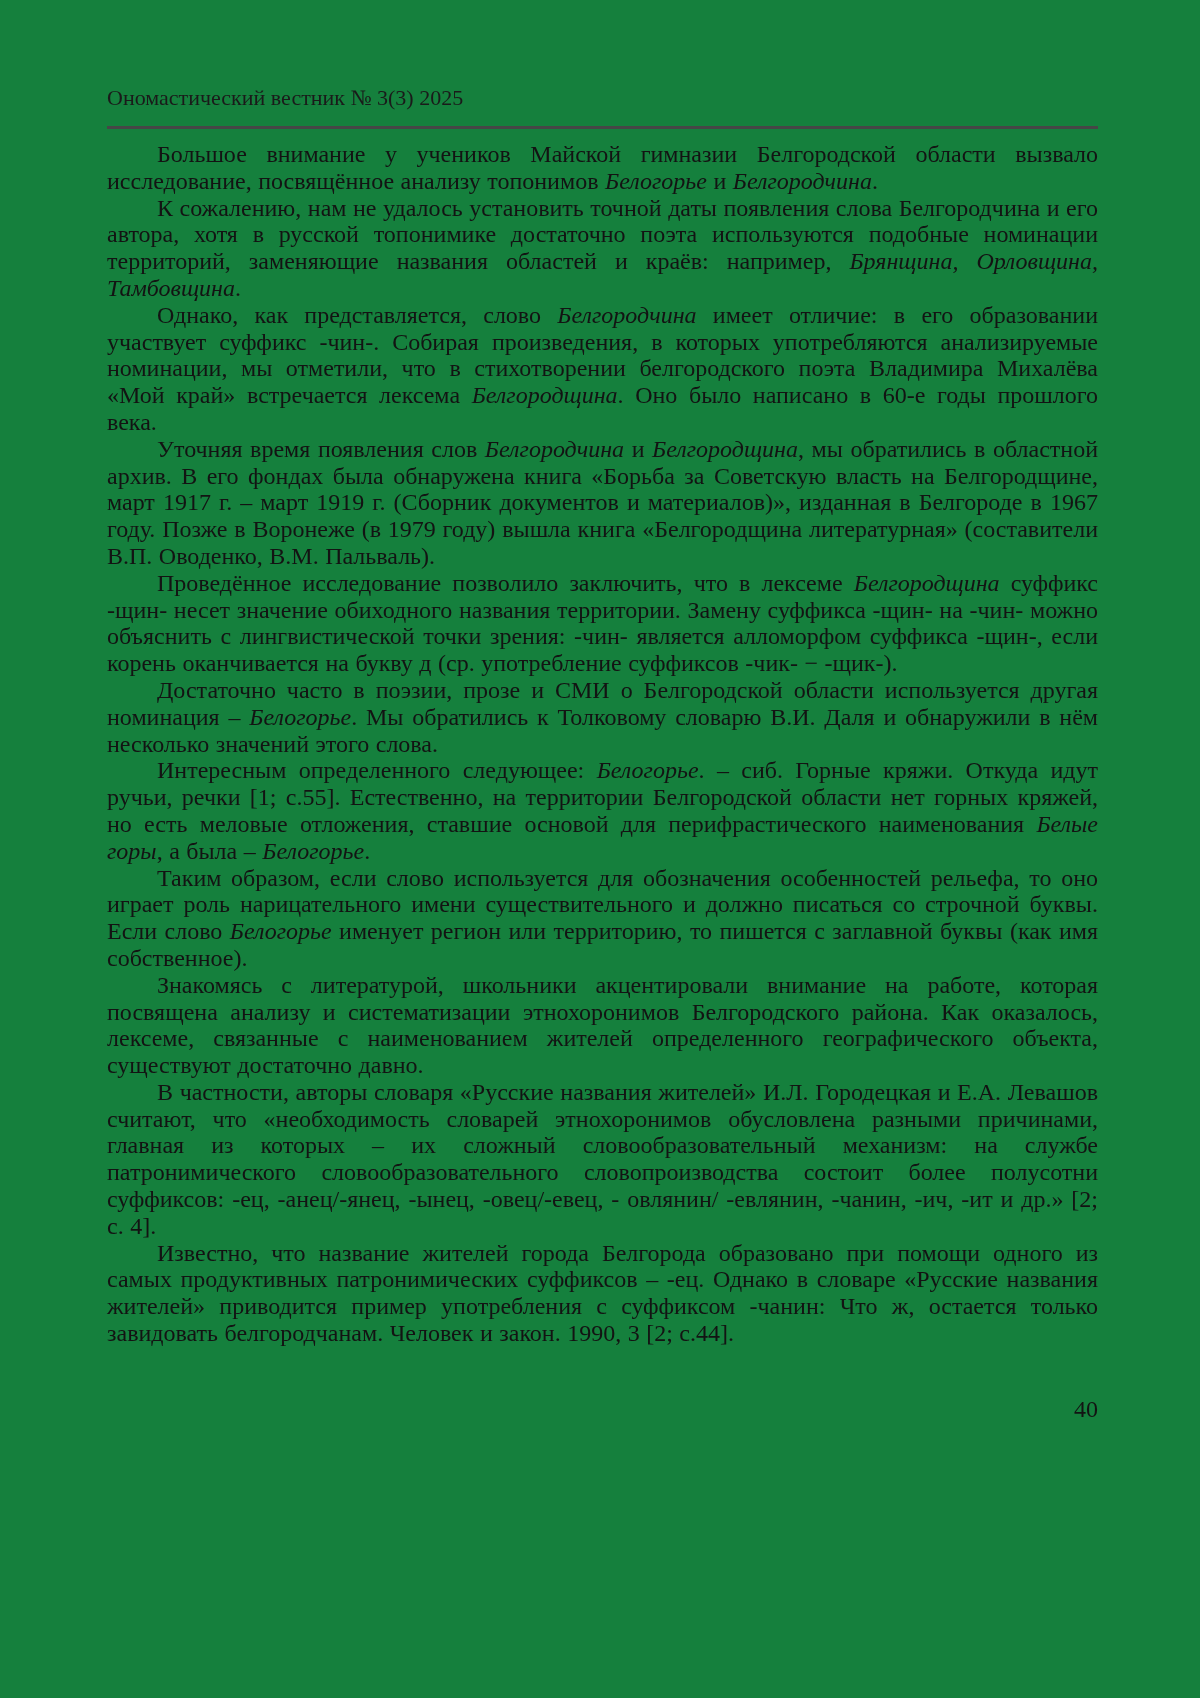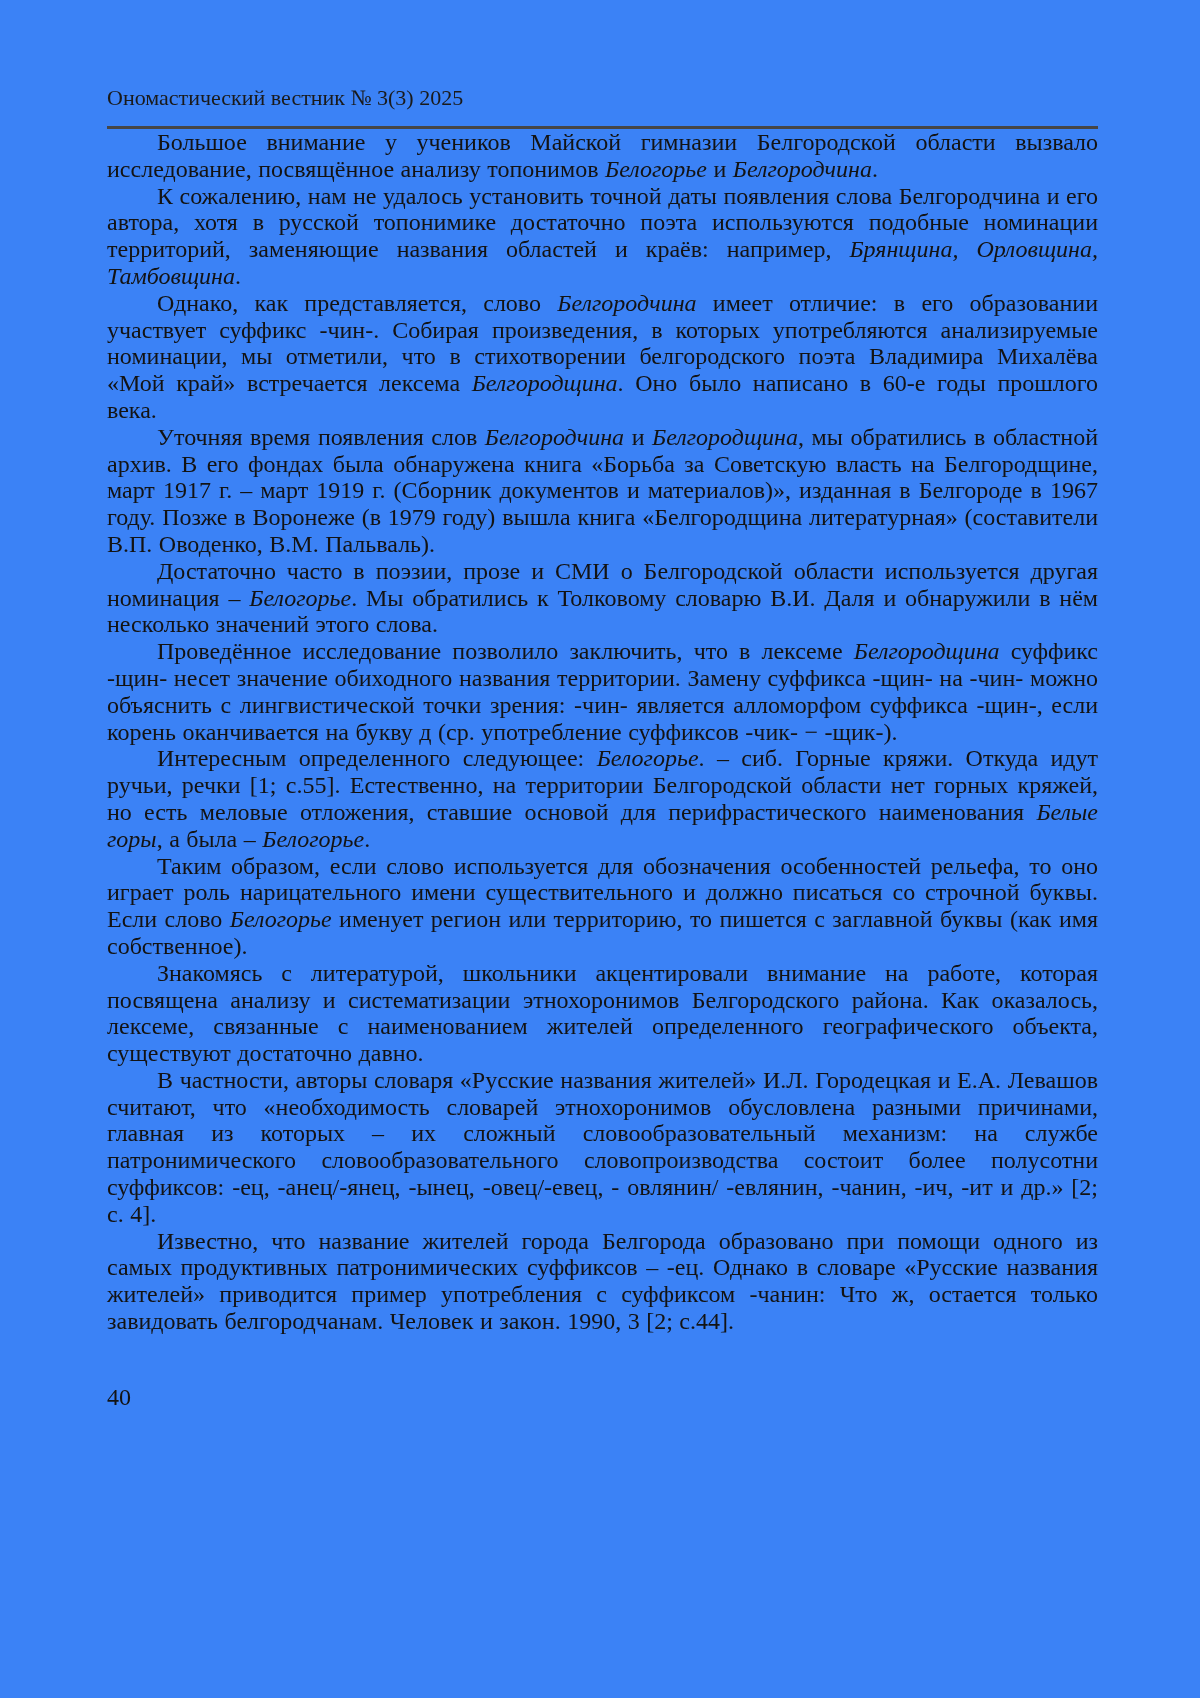--- a/index.html
+++ b/index.html
@@ -4,77 +4,78 @@
   <style>
     html, body {
       margin: 0;
       padding: 0;
       background: #ffffff;
     }
     .page {
       position: relative;
       width: 1200px;
       height: 1698px;
-      background: #3b82f6;
+      background: #15803d;
       color: #131313;
       box-sizing: border-box;
       padding: 86px 102px 16px 107px;
       font-family: "Liberation Serif", "DejaVu Serif", serif;
       overflow: hidden;
     }
     .journal-header {
       font-size: 22px;
       line-height: 24px;
       text-align: left;
       color: #1a1a1a;
     }
     .header-rule {
       margin-top: 16px;
       height: 0;
       border: none;
       border-top: 3px solid #464646;
     }
     .article-body {
+      margin-top: 12px;
       font-size: 24px;
       line-height: 26.8px;
       text-align: justify;
       word-spacing: 0.5px;
       font-family: Liberation Serif, serif;
     }
     .article-body p.para {
       margin: 0;
       padding: 0;
       text-indent: 50px;
     }
     .article-body em {
       font-style: italic;
     }
     .page-number {
       margin-top: 48px;
-      text-align: left;
+      text-align: right;
       font-size: 24px;
       line-height: 28px;
       color: #131313;
     }
   </style>
 </head>
 <body>
 
 <div class="page">
   <div class="journal-header">Ономастический вестник № 3(3) 2025</div>
 
   <div class="header-rule"></div>
 
   <div class="article-body">
       <p class="para"><span>Большое внимание у учеников Майской гимназии Белгородской области вызвало исследование, посвящённое анализу топонимов </span><em>Белогорье</em><span> и </span><em>Белгородчина</em><span>.</span></p>
       <p class="para"><span>К сожалению, нам не удалось установить точной даты появления слова Белгородчина и его автора, хотя в русской топонимике достаточно поэта используются подобные номинации территорий, заменяющие названия областей и краёв: например, </span><em>Брянщина, Орловщина, Тамбовщина</em><span>.</span></p>
       <p class="para"><span>Однако, как представляется, слово </span><em>Белгородчина</em><span> имеет отличие: в его образовании участвует суффикс -чин-. Собирая произведения, в которых употребляются анализируемые номинации, мы отметили, что в стихотворении белгородского поэта Владимира Михалёва «Мой край» встречается лексема </span><em>Белгородщина</em><span>. Оно было написано в 60-е годы прошлого века.</span></p>
       <p class="para"><span>Уточняя время появления слов </span><em>Белгородчина</em><span> и </span><em>Белгородщина</em><span>, мы обратились в областной архив. В его фондах была обнаружена книга «Борьба за Советскую власть на Белгородщине, март 1917 г. – март 1919 г. (Сборник документов и материалов)», изданная в Белгороде в 1967 году. Позже в Воронеже (в 1979 году) вышла книга «Белгородщина литературная» (составители В.П. Оводенко, В.М. Пальваль).</span></p>
+      <p class="para"><span>Проведённое исследование позволило заключить, что в лексеме </span><em>Белгородщина</em><span> суффикс -щин- несет значение обиходного названия территории. Замену суффикса -щин- на -чин- можно объяснить с лингвистической точки зрения: -чин- является алломорфом суффикса -щин-, если корень оканчивается на букву д (ср. употребление суффиксов -чик- − -щик-).</span></p>
       <p class="para"><span>Достаточно часто в поэзии, прозе и СМИ о Белгородской области используется другая номинация – </span><em>Белогорье</em><span>. Мы обратились к Толковому словарю В.И. Даля и обнаружили в нём несколько значений этого слова.</span></p>
-      <p class="para"><span>Проведённое исследование позволило заключить, что в лексеме </span><em>Белгородщина</em><span> суффикс -щин- несет значение обиходного названия территории. Замену суффикса -щин- на -чин- можно объяснить с лингвистической точки зрения: -чин- является алломорфом суффикса -щин-, если корень оканчивается на букву д (ср. употребление суффиксов -чик- − -щик-).</span></p>
       <p class="para"><span>Интересным определенного следующее: </span><em>Белогорье</em><span>. – сиб. Горные кряжи. Откуда идут ручьи, речки [1; с.55]. Естественно, на территории Белгородской области нет горных кряжей, но есть меловые отложения, ставшие основой для перифрастического наименования </span><em>Белые горы</em><span>, а была – </span><em>Белогорье</em><span>.</span></p>
       <p class="para"><span>Таким образом, если слово используется для обозначения особенностей рельефа, то оно играет роль нарицательного имени существительного и должно писаться со строчной буквы. Если слово </span><em>Белогорье</em><span> именует регион или территорию, то пишется с заглавной буквы (как имя собственное).</span></p>
       <p class="para"><span>Знакомясь с литературой, школьники акцентировали внимание на работе, которая посвящена анализу и систематизации этнохоронимов Белгородского района. Как оказалось, лексеме, связанные с наименованием жителей определенного географического объекта, существуют достаточно давно.</span></p>
       <p class="para"><span>В частности, авторы словаря «Русские названия жителей» И.Л. Городецкая и Е.А. Левашов считают, что «необходимость словарей этнохоронимов обусловлена разными причинами, главная из которых – их сложный словообразовательный механизм: на службе патронимического словообразовательного словопроизводства состоит более полусотни суффиксов: -ец, -анец/-янец, -ынец, -овец/-евец, - овлянин/ -евлянин, -чанин, -ич, -ит и др.» [2; с. 4].</span></p>
       <p class="para"><span>Известно, что название жителей города Белгорода образовано при помощи одного из самых продуктивных патронимических суффиксов – -ец. Однако в словаре «Русские названия жителей» приводится пример употребления с суффиксом -чанин: Что ж, остается только завидовать белгородчанам. Человек и закон. 1990, 3 [2; с.44].</span></p>
     </div>
 
   <div class="page-number">40</div>
 </div>
 

